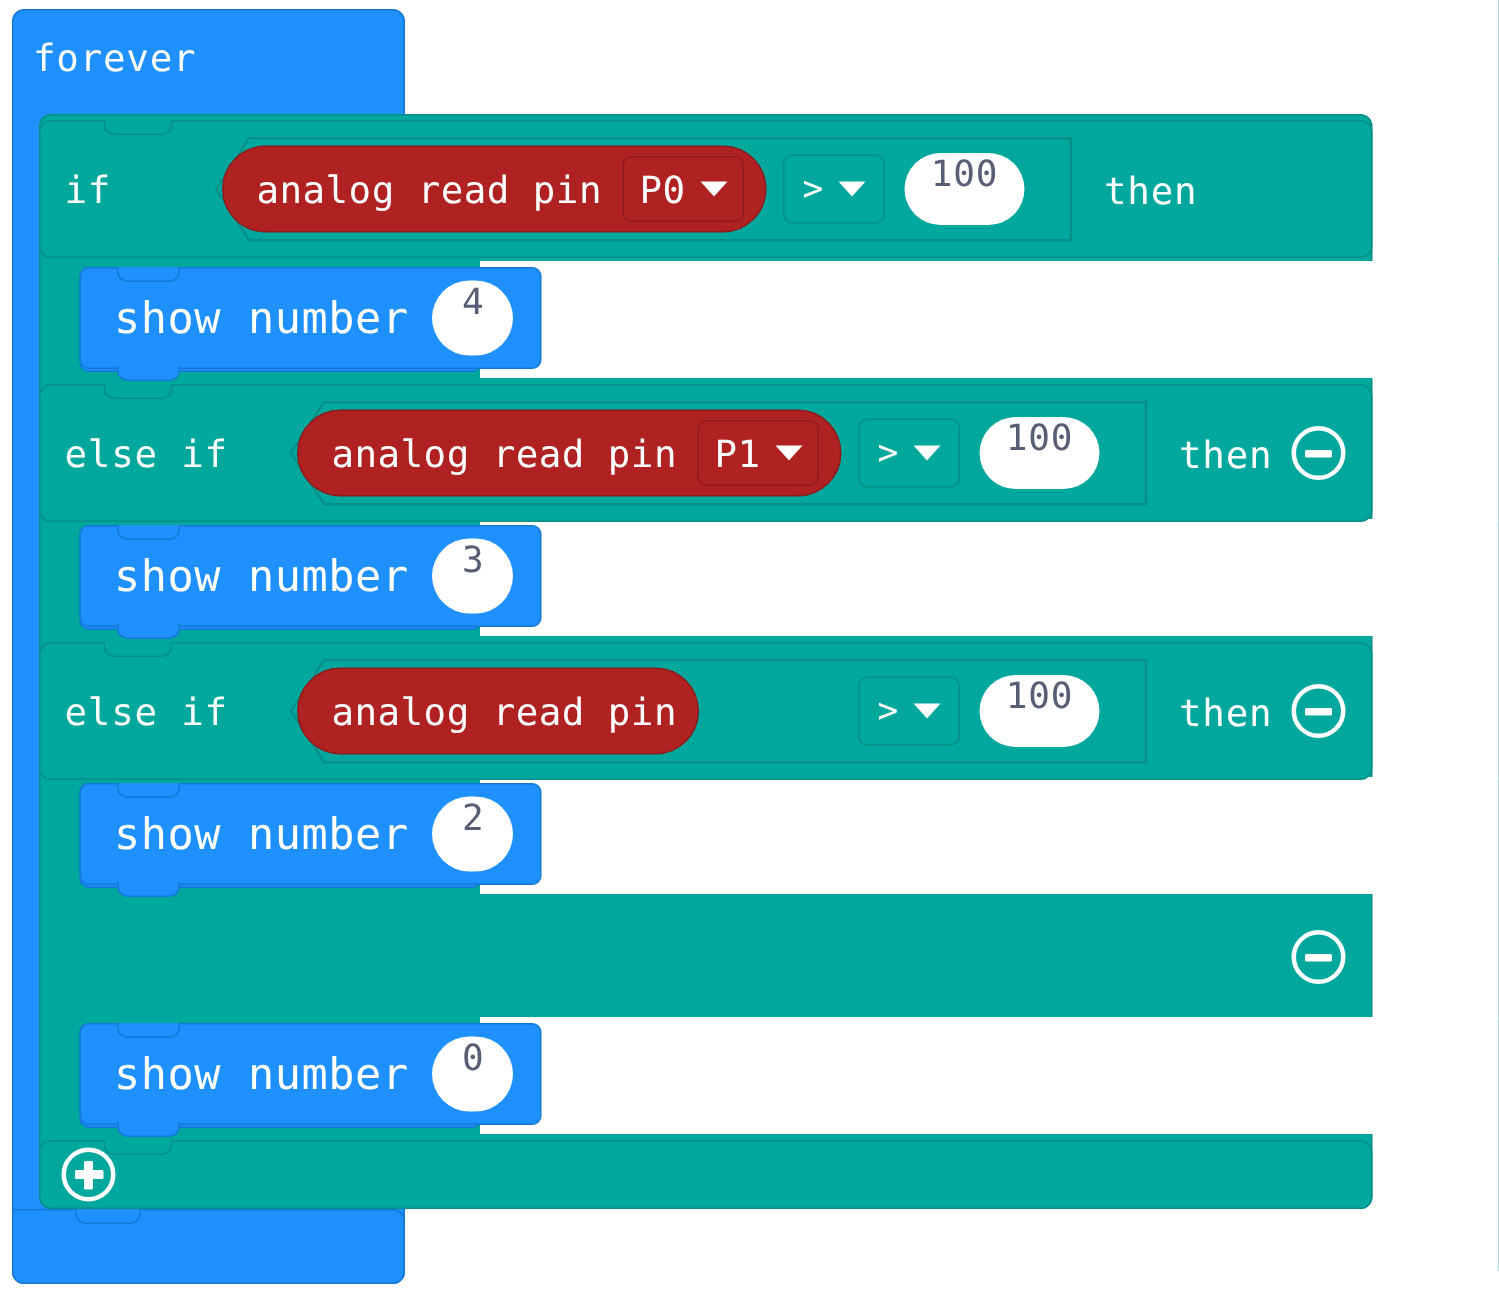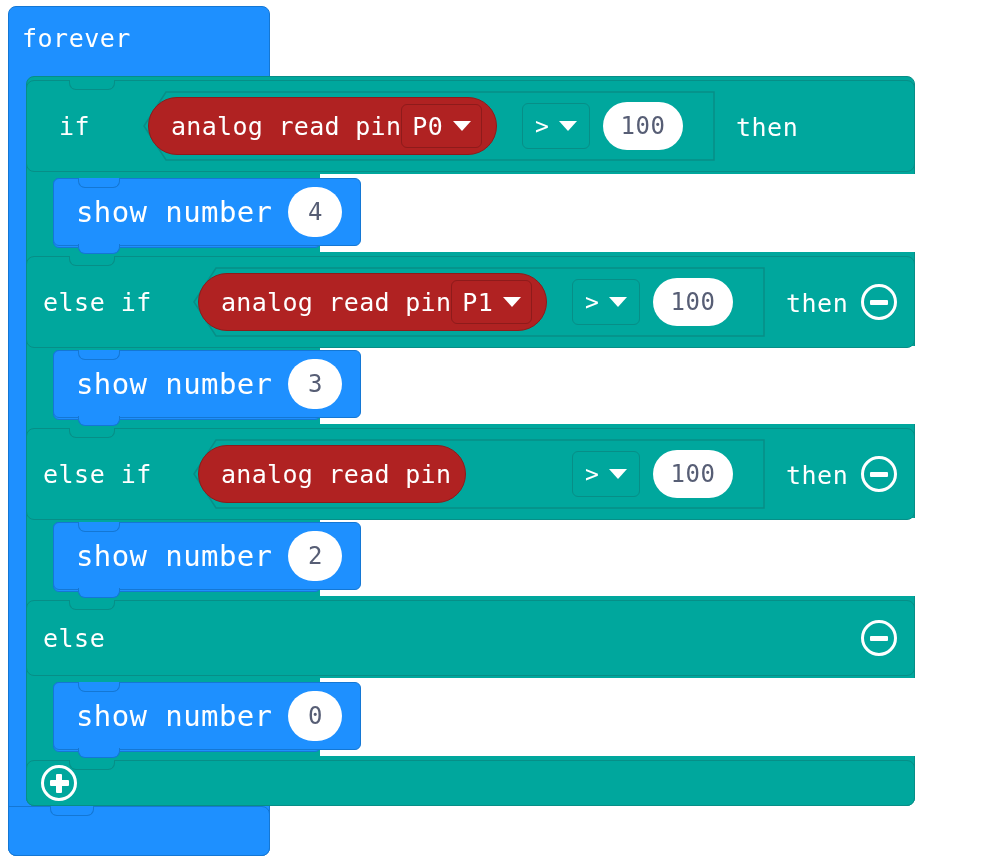--- a/index.html
+++ b/index.html
@@ -53,21 +53,21 @@
   .hexwrap svg{display:block;overflow:visible;}
 
   
   .reporter{
     position:absolute;display:flex;align-items:center;
     background:#B02222;border:1px solid #8e1b1b;border-radius:999px;
     height:58px;padding:0 14px 0 22px;box-sizing:border-box;
   }
   .reporter-label{color:#ffffff;font-size:25px;white-space:nowrap;letter-spacing:.3px;}
   .dropdown-field{
-    display:flex;align-items:center;gap:10px;
+    margin-left:14px;display:flex;align-items:center;gap:10px;
     background:#B02222;border:1px solid #8e1b1b;border-radius:6px;
     height:44px;padding:0 10px;box-sizing:border-box;
   }
   .dropdown-field .dv{color:#ffffff;font-size:25px;letter-spacing:.3px;}
 
   
   .opfield{
     position:absolute;display:flex;align-items:center;gap:10px;
     background:#00A79D;border:1px solid #078e87;border-radius:6px;
     height:46px;padding:0 12px;box-sizing:border-box;
@@ -75,21 +75,21 @@
   .opfield .dv{color:#ffffff;font-size:23px;}
 
   
   .caret{
     width:0;height:0;border-left:9px solid transparent;
     border-right:9px solid transparent;border-top:10px solid #ffffff;
   }
 
   
   .numpill{
-    position:absolute;display:flex;align-items:center;justify-content:center;
+    position:absolute;display:flex;align-items:flex-start;justify-content:center;
     background:#ffffff;border-radius:999px;height:48px;min-width:80px;
     padding:0 14px;box-sizing:border-box;
   }
   .numpill span{color:#575E75;font-size:24px;letter-spacing:.5px;}
 
   
   .stmt{
     position:absolute;display:flex;align-items:center;
     background:#1E90FF;border:1px solid #1477d4;border-radius:6px;
     height:68px;padding:0 18px 0 22px;box-sizing:border-box;
@@ -140,21 +140,21 @@
   <div class="cut" style="left:916px;top:596px;width:83px;height:84px;"></div>
   <div class="cut" style="left:916px;top:756px;width:83px;height:50px;"></div>
 
   <div class="cut-blue" style="left:53px;top:178px;width:268px;height:70px;border:1px solid #1477d4;border-radius:6px;box-sizing:border-box;"></div>
   <div class="cut-blue" style="left:53px;top:350px;width:268px;height:70px;border:1px solid #1477d4;border-radius:6px;box-sizing:border-box;"></div>
   <div class="cut-blue" style="left:53px;top:522px;width:268px;height:70px;border:1px solid #1477d4;border-radius:6px;box-sizing:border-box;"></div>
   <div class="cut-blue" style="left:53px;top:682px;width:268px;height:70px;border:1px solid #1477d4;border-radius:6px;box-sizing:border-box;"></div>
 
   <div class="blk row" style="left:26px;top:80px;width:889px;height:92px;">
     <div class="notch" style="left:42px;top:-1px;"></div>
-    <div class="row-label" style="margin-left:32px;">if</div>
+    <div class="row-label" style="margin-left:16px;">if</div>
   </div>
 
   <div class="hexwrap" style="left:122px;top:86px;">
     <svg width="600" height="80" viewBox="0 0 600 80">
       <path d="M 22 40 L 44 6 L 592 6 L 592 74 L 44 74 Z" fill="#00A79D" stroke="#078e87" stroke-width="1.5"></path>
     </svg>
   </div>
   <div class="reporter" style="left:148px;top:97px;">
     <span class="reporter-label">analog read pin</span>
     <span class="dropdown-field">
@@ -243,24 +243,20 @@
 
   <div class="stmt" style="left:53px;top:522px;">
     <div class="stmt-notch"></div>
     <div class="stmt-tab"></div>
     <span class="stmt-label">show number</span>
     <span class="numpill">
       <span>2</span>
     </span>
   </div>
 
-  <div class="blk row" style="left:26px;top:600px;width:889px;height:76px;">
-    <div class="notch" style="left:42px;top:-1px;"></div>
-    <div class="row-label" style="margin-left:16px;">else</div>
-  </div>
   <div class="circbtn" style="left:861px;top:620px;">
     <span class="bar"></span>
   </div>
 
   <div class="stmt" style="left:53px;top:682px;">
     <div class="stmt-notch"></div>
     <div class="stmt-tab"></div>
     <span class="stmt-label">show number</span>
     <span class="numpill">
       <span>0</span>

